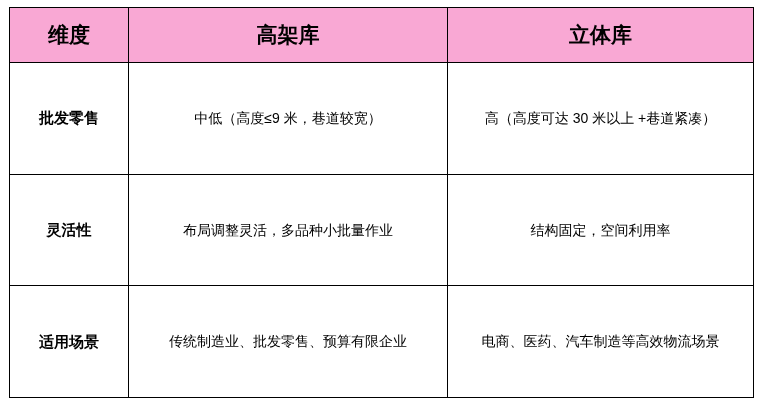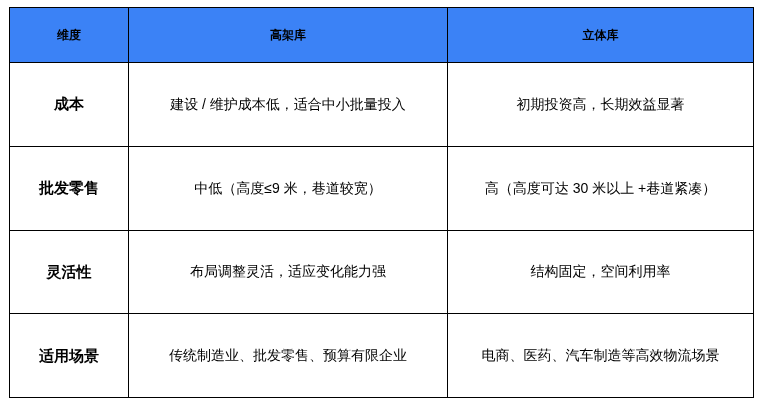--- a/index.html
+++ b/index.html
@@ -27,23 +27,23 @@
   table.cmp th, table.cmp td {
     border: 1px solid #000000;
     text-align: center;
     vertical-align: middle;
     padding: 2px 6px;
     box-sizing: border-box;
     font-size: 14px;
     line-height: 1.35;
   }
   table.cmp thead th {
-    background: #3b82f6;
+    background: #f9a8d4;
     font-weight: bold;
-    font-size: 12px;
+    font-size: 21px;
     height: 55px;
   }
   table.cmp tbody tr { height: 56px; }
   table.cmp tbody th {
     font-weight: bold;
     font-size: 15px;
     background: #ffffff;
   }
   col.c-dim  { width: 119px; }
   col.c-high { width: 319px; }
@@ -61,32 +61,27 @@
     </colgroup>
     <thead>
       <tr>
         <th>维度</th>
         <th>高架库</th>
         <th>立体库</th>
       </tr>
     </thead>
     <tbody>
       <tr>
-        <th>成本</th>
-        <td>建设 / 维护成本低，适合中小批量投入</td>
-        <td>初期投资高，长期效益显著</td>
-      </tr>
-      <tr>
         <th>批发零售</th>
         <td>中低（高度≤9 米，巷道较宽）</td>
         <td>高（高度可达 30 米以上 +巷道紧凑）</td>
       </tr>
       <tr>
         <th>灵活性</th>
-        <td>布局调整灵活，适应变化能力强</td>
+        <td>布局调整灵活，多品种小批量作业</td>
         <td>结构固定，空间利用率</td>
       </tr>
       <tr>
         <th>适用场景</th>
         <td>传统制造业、批发零售、预算有限企业</td>
         <td>电商、医药、汽车制造等高效物流场景</td>
       </tr>
     </tbody>
   </table>
 </div>

